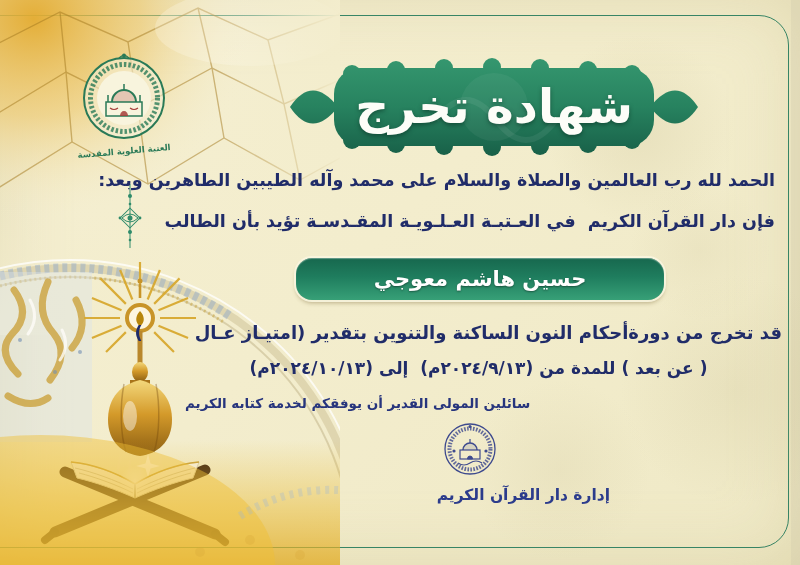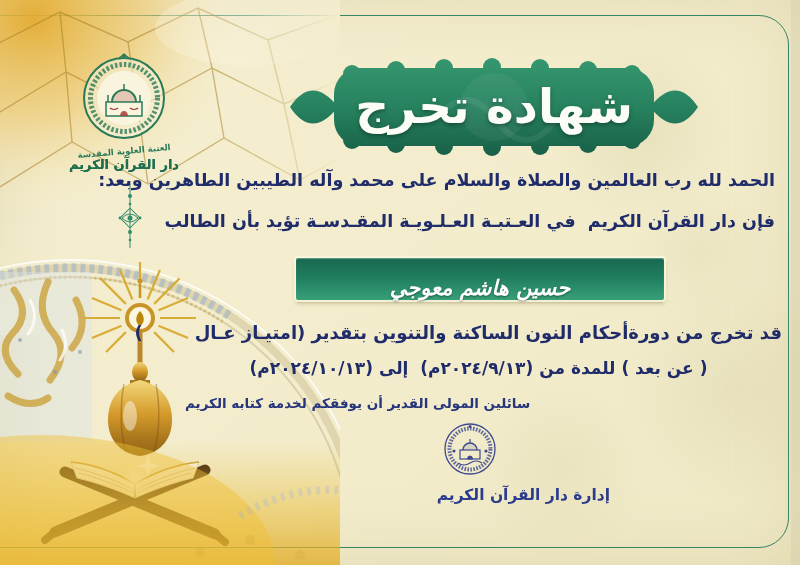--- a/index.html
+++ b/index.html
@@ -34,23 +34,23 @@
   }
   .line{position:absolute;z-index:5;color:#202c69;font-weight:bold;white-space:pre;}
   .l1{top:170px;left:180px;right:25px;font-size:17.5px;text-align:right;}
   .l2{top:211px;left:180px;right:25px;font-size:17.5px;text-align:right;}
   .l3{top:322px;left:180px;right:18px;font-size:18px;}
   .l3 .close-paren{display:inline-block;margin-right:52px;font-weight:bold;}
   .l4{top:358px;left:185px;right:28px;font-size:17px;text-align:center;}
   .l5{top:395px;left:185px;right:25px;font-size:13.5px;text-align:left;color:#27357d;}
   .name-pill{
     position:absolute;left:296px;top:258px;width:368px;height:42px;z-index:5;
-    border-radius:2px;background:linear-gradient(180deg,#17684e 0%,#1f7d5e 45%,#37a077 100%);
+    border-radius:16px;background:linear-gradient(180deg,#17684e 0%,#1f7d5e 45%,#37a077 100%);
     box-shadow:0 0 0 2px rgba(250,246,224,.9),0 3px 4px rgba(120,100,50,.45),inset 0 1px 1px rgba(255,255,255,.35);
-    display:flex;align-items:flex-end;justify-content:center;font-style:italic;
+    display:flex;align-items:center;justify-content:center;
   }
   .name-pill .name{color:#ffffff;font-size:21px;font-weight:bold;text-shadow:0 1px 2px rgba(0,0,0,.4);}
   .seal{position:absolute;left:443px;top:422px;width:54px;height:54px;z-index:5;}
   .footer-label{
     position:absolute;left:330px;top:486px;width:280px;z-index:5;text-align:right;
     color:#2c3c8c;font-size:15.5px;font-weight:bold;
   }
 </style>
 </head>
 <body>
@@ -213,21 +213,20 @@
         <path d="M-12,0 A12,12 0 0 1 12,0" fill="rgba(166,60,56,.25)" stroke="#2a7a57" stroke-width="2"></path>
         <line x1="0" y1="-12" x2="0" y2="-18" stroke="#2a7a57" stroke-width="1.5"></line>
         <rect x="-18" y="0" width="36" height="14" fill="none" stroke="#2a7a57" stroke-width="1.5"></rect>
         <path d="M-4,14 A4,5 0 0 1 4,14 Z" fill="#a63c38" opacity="0.85"></path>
         <line x1="-16" y1="0" x2="-16" y2="-7" stroke="#2a7a57" stroke-width="1.5"></line>
         <line x1="16" y1="0" x2="16" y2="-7" stroke="#2a7a57" stroke-width="1.5"></line>
         <path d="M-14,6 q4,3 8,0 M6,6 q4,3 8,0" stroke="#a63c38" stroke-width="1.2" fill="none"></path>
       </g>
     </svg>
     <div class="org">العتبة العلوية المقدسة</div>
-    <div class="name">دار القرآن الكريم</div>
   </div>
 
   <svg class="divider" width="40" height="64" viewBox="0 0 40 64" xmlns="http://www.w3.org/2000/svg">
     <g stroke="#2e8b6a" fill="none" stroke-width="1">
       <line x1="20" y1="0" x2="20" y2="64"></line>
       <rect x="13" y="27" width="14" height="14" transform="rotate(45 20 34)"></rect>
       <path d="M12,34 q8,-8 16,0 q-8,8 -16,0"></path>
     </g>
     <g fill="#2e8b6a">
       <circle cx="20" cy="12" r="2"></circle>

